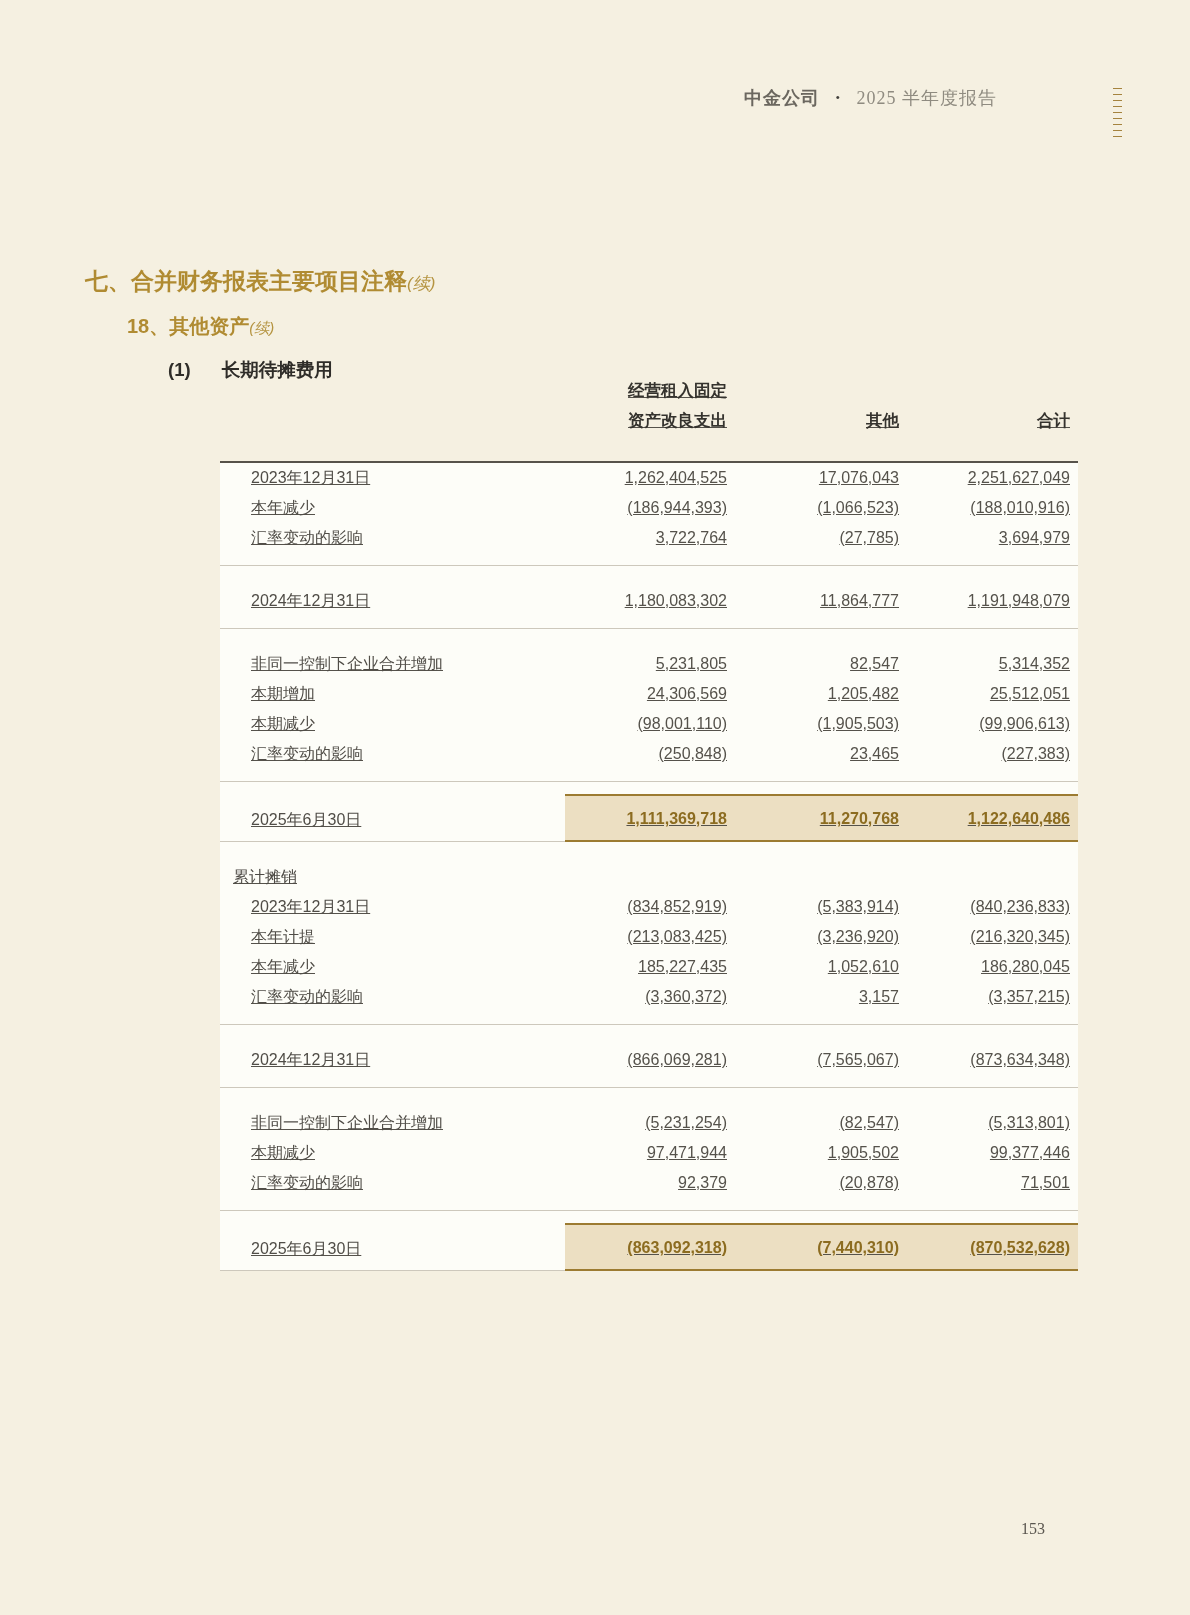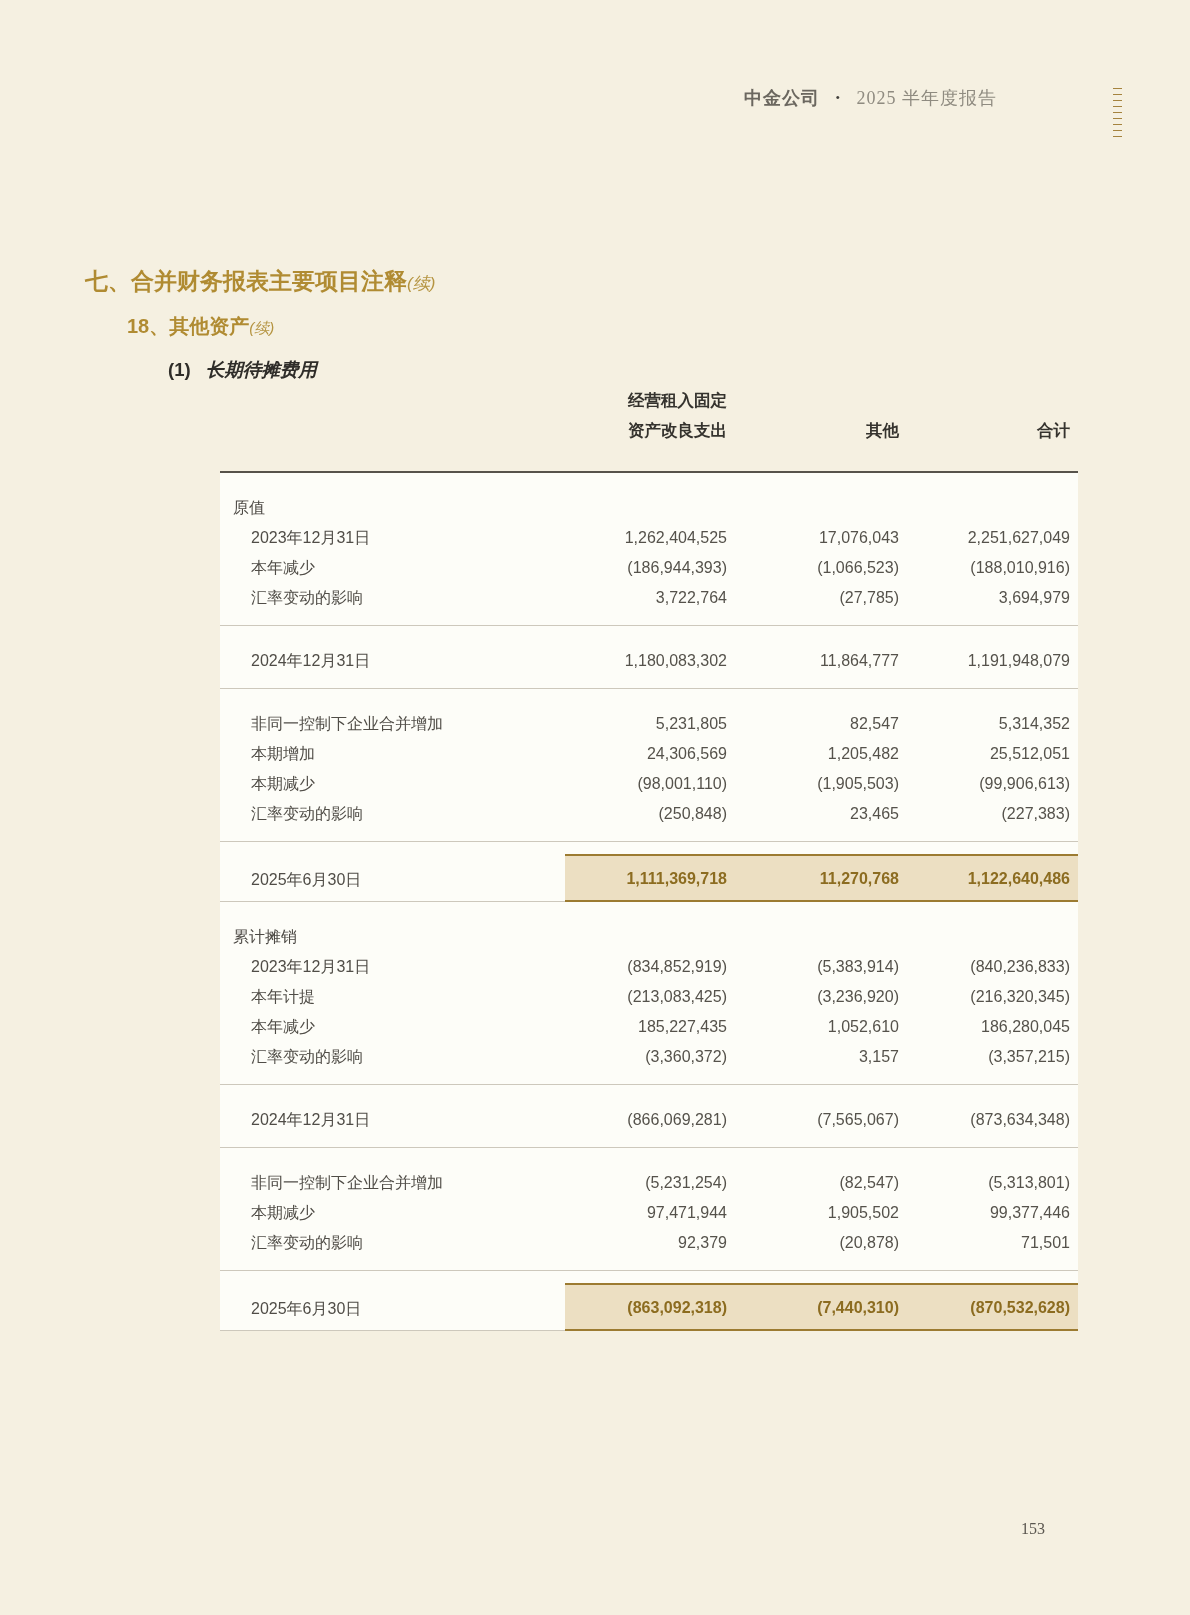--- a/index.html
+++ b/index.html
@@ -61,31 +61,32 @@
     white-space: nowrap;
   }
   .title-sub .cont { font-size: 15px; }
   .title-item {
     position: absolute;
     left: 168px; top: 357px;
     font-size: 18.5px; font-weight: bold;
     color: #2f2d29;
     white-space: nowrap;
   }
-  .title-item .item-text { margin-left: 15px; font-style: italic; }
+  .title-item .item-text { margin-left: 31px; }
 
   
   table.fin {
     position: absolute;
-    left: 220px; top: 385px;
+    left: 220px; top: 375px;
     width: 858px;
     border-collapse: collapse;
     table-layout: fixed;
     font-size: 16px;
     color: #55524b;
+    text-decoration: underline;
   }
   col.c1 { width: 345px; }
   col.c2 { width: 170px; }
   col.c3 { width: 172px; }
   col.c4 { width: 171px; }
 
   thead th {
     vertical-align: bottom;
     text-align: right;
     font-weight: bold;
@@ -181,23 +182,20 @@
         <th class="h-spacer"></th>
         <th>
           <div>经营租入固定</div>
           <div>资产改良支出</div>
         </th>
         <th>其他</th>
         <th>合计</th>
       </tr>
     </thead>
     <tbody>
-        <tr class="section">
-          <td colspan="4">原值</td>
-        </tr>
         <tr class="item">
           <td class="item-label">2023年12月31日</td>
           <td class="num">1,262,404,525</td>
           <td class="num">17,076,043</td>
           <td class="num">2,251,627,049</td>
         </tr>
         <tr class="item">
           <td class="item-label">本年减少</td>
           <td class="num">(186,944,393)</td>
           <td class="num">(1,066,523)</td>

